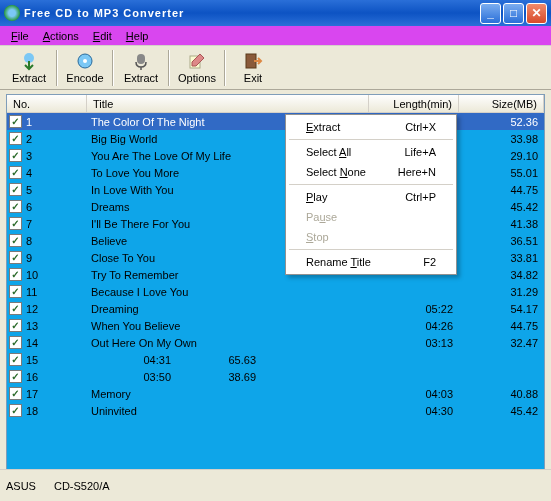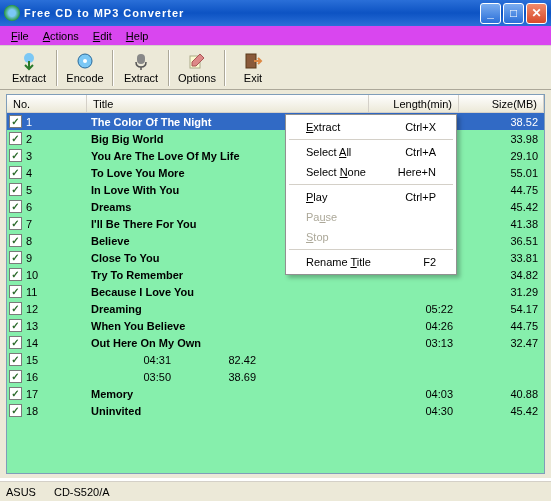--- a/index.html
+++ b/index.html
@@ -16,45 +16,45 @@
 .menuitem { padding: 2px 7px; cursor: default; }
 .menuitem u { text-decoration: underline; }
 
 .toolbar { height: 44px; background: #ece9d8; display: flex; align-items: center; padding: 2px 4px; border-bottom: 1px solid #aca899; gap: 0; }
 .toolbtn { width: 50px; height: 40px; display: flex; flex-direction: column; align-items: center; justify-content: center; cursor: default; }
 .toolbtn .ticon { width: 20px; height: 20px; }
 .toolbtn .tlabel { font-size: 11px; margin-top: 1px; }
 .toolsep { width: 2px; height: 36px; border-left: 1px solid #aca899; border-right: 1px solid #fff; margin: 0 2px; }
 
 .listarea { padding: 4px 6px; background: #ece9d8; }
-.listview { border: 1px solid #7f9db9; background: #86efac; height: 380px; position: relative; }
+.listview { border: 1px solid #7f9db9; background: #0ea5e9; height: 380px; position: relative; }
 .lhead { display: flex; height: 18px; background: linear-gradient(to bottom, #fefefe, #ece9d8); border-bottom: 1px solid #d4d0c8; }
 .lhead .col { border-right: 1px solid #d4d0c8; padding: 2px 6px; display: flex; align-items: center; }
 .col-no { width: 80px; }
 .col-title { flex: 1; }
 .col-len { width: 90px; text-align: right; justify-content: flex-end; }
 .col-size { width: 85px; text-align: right; justify-content: flex-end; }
 .lbody { }
 .row { display: flex; height: 17px; align-items: center; }
 .row.selected { background: #316ac5; color: #fff; }
 .cell-no { width: 80px; display: flex; align-items: center; padding-left: 2px; }
-.cell-title { flex: 1; padding-left: 4px; font-weight: bold; }
+.cell-title { flex: 1; padding-left: 4px; }
 .cell-len { width: 90px; text-align: right; padding-right: 6px; }
 .cell-size { width: 85px; text-align: right; padding-right: 6px; }
 .chk { width: 13px; height: 13px; border: 1px solid #7a7a7a; background: #fff; margin-right: 4px; display: flex; align-items: center; justify-content: center; color: #2a6a2a; font-size: 10px; font-weight: bold; }
 .row.selected .chk { color: #2a6a2a; }
 
 .ctxmenu { position: absolute; left: 278px; top: 19px; width: 172px; background: #fff; border: 1px solid #919191; box-shadow: 3px 3px 4px rgba(0,0,0,0.25); padding: 2px; z-index: 10; }
 .ctxitem { display: flex; padding: 4px 18px 4px 18px; cursor: default; }
 .ctxitem.disabled { color: #aca899; justify-content: center; }
 .ctxitem .mlabel { flex: 1; }
 .ctxitem .mshort { margin-left: 26px; }
 .ctxsep { height: 1px; background: #d4d0c8; margin: 2px 1px; }
 
-.statusbar { position: absolute; bottom: 0; left: 0; right: 0; height: 20px; background: #ece9d8; border-top: 1px solid #d4d0c8; display: flex; align-items: center; padding: 0 6px; gap: 18px; }
+.statusbar { position: absolute; bottom: 0; left: 0; right: 0; height: 32px; background: #ece9d8; border-top: 1px solid #d4d0c8; display: flex; align-items: center; padding: 0 6px; gap: 18px; }
 
 svg { width: 100%; height: 100%; }
 </style>
 </head>
 <body>
 
 <div class="titlebar">
   <div class="icon"></div>
   <div class="title">Free CD to MP3 Converter</div>
   <div class="winbtn minbtn">_</div>
@@ -120,21 +120,21 @@
       <div class="col col-size">Size(MB)</div>
     </div>
     <div class="lbody" id="lbody">
         <div class="row selected">
           <div class="cell-no">
             <span class="chk">✓</span>
             <span>1</span>
           </div>
           <div class="cell-title">The Color Of The Night</div>
           <div class="cell-len">03:49</div>
-          <div class="cell-size">38.52</div>
+          <div class="cell-size">52.36</div>
         </div>
         <div class="row">
           <div class="cell-no">
             <span class="chk">✓</span>
             <span>2</span>
           </div>
           <div class="cell-title">Big Big World</div>
           <div class="cell-len"></div>
           <div class="cell-size">33.98</div>
         </div>
@@ -245,21 +245,21 @@
           <div class="cell-title">Out Here On My Own</div>
           <div class="cell-len">03:13</div>
           <div class="cell-size">32.47</div>
         </div>
         <div class="row">
           <div class="cell-no">
             <span class="chk">✓</span>
             <span>15</span>
           </div>
           <div class="cell-len">04:31</div>
-          <div class="cell-size">82.42</div>
+          <div class="cell-size">65.63</div>
         </div>
         <div class="row">
           <div class="cell-no">
             <span class="chk">✓</span>
             <span>16</span>
           </div>
           <div class="cell-len">03:50</div>
           <div class="cell-size">38.69</div>
         </div>
         <div class="row">
@@ -283,21 +283,21 @@
       </div>
 
     <div class="ctxmenu" id="ctxmenu">
         <div class="ctxitem">
           <span class="mlabel"><u>E</u>xtract</span>
           <span class="mshort">Ctrl+X</span>
         </div>
         <div class="ctxsep"></div>
         <div class="ctxitem">
           <span class="mlabel">Select <u>A</u>ll</span>
-          <span class="mshort">Ctrl+A</span>
+          <span class="mshort">Life+A</span>
         </div>
         <div class="ctxitem">
           <span class="mlabel">Select <u>N</u>one</span>
           <span class="mshort">Here+N</span>
         </div>
         <div class="ctxsep"></div>
         <div class="ctxitem">
           <span class="mlabel"><u>P</u>lay</span>
           <span class="mshort">Ctrl+P</span>
         </div>

